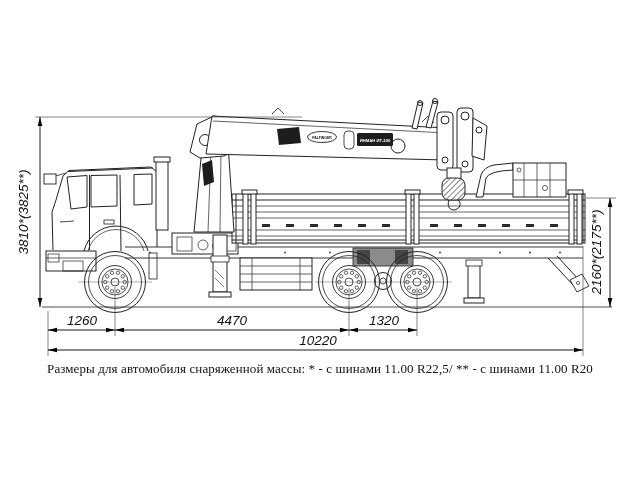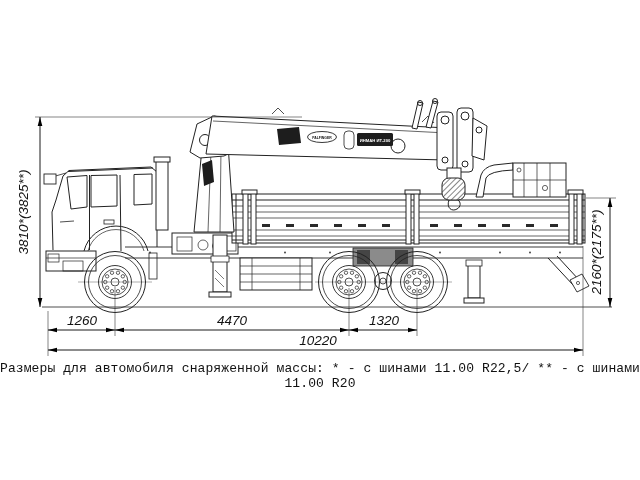--- a/index.html
+++ b/index.html
@@ -2,21 +2,21 @@
 <html><head>
 <meta charset="utf-8">
 <style>
   html,body{margin:0;padding:0;background:#fff;}
   .canvas{position:relative;width:640px;height:480px;background:#ffffff;overflow:hidden;
           font-family:"Liberation Sans",sans-serif;}
   svg text{user-select:none;}
   .dim-label{font-family:"Liberation Sans",sans-serif;font-style:italic;font-size:13.5px;fill:#111;}
   .badge-text{font-family:"Liberation Sans",sans-serif;font-weight:bold;}
   .caption{position:absolute;left:0;top:361px;width:640px;text-align:center;
-           font-family:Liberation Mono, monospace;font-size:13px;color:#111;letter-spacing:0.1px;}
+           font-family:Liberation Serif, serif;font-size:13px;color:#111;letter-spacing:0.1px;}
 </style>
 </head>
 <body>
 
 <div class="canvas">
   <svg width="640" height="480" viewBox="0 0 640 480">
     <defs>
       <marker id="arr" markerUnits="userSpaceOnUse" markerWidth="10" markerHeight="7" refX="9" refY="3" orient="auto-start-reverse">
         <path d="M0,0.7 L9,3 L0,5.3 z" fill="#000"></path>
       </marker>

